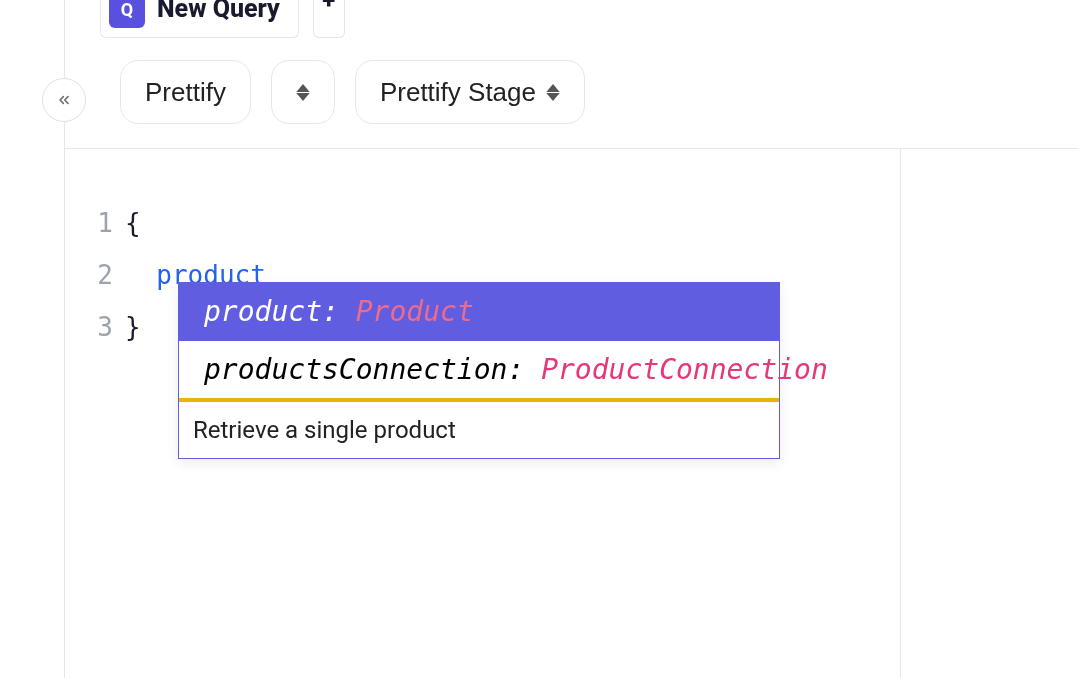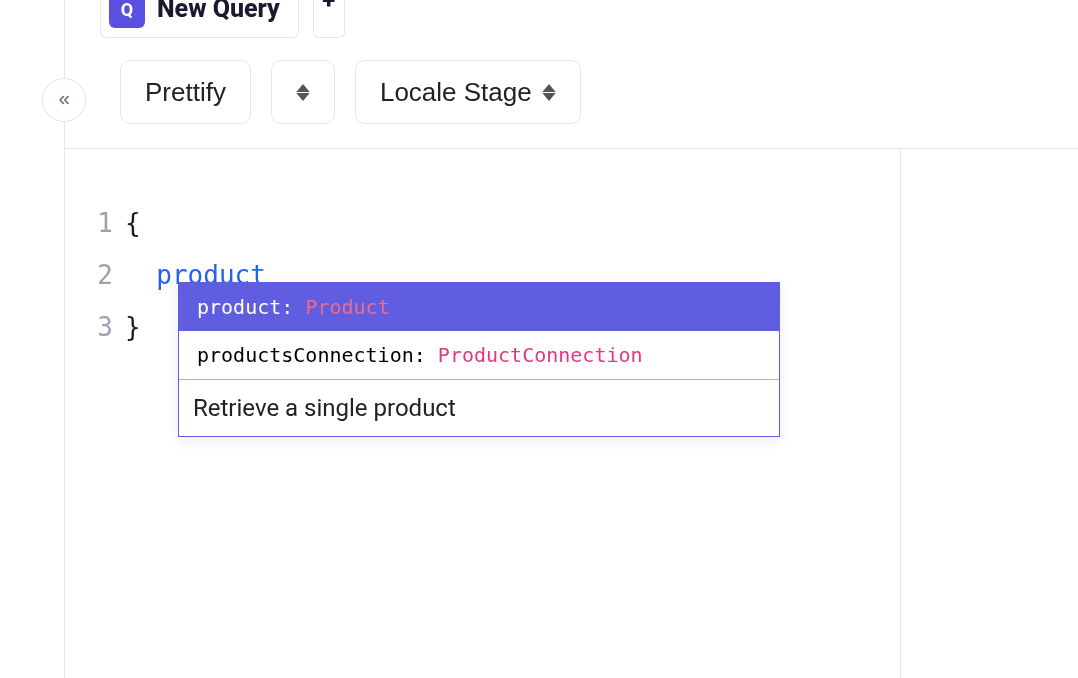--- a/index.html
+++ b/index.html
@@ -106,21 +106,21 @@
       left: 120px;
       top: 60px;
       display: flex;
       gap: 20px;
       align-items: center;
     }
     .toolbar-btn {
       height: 64px;
       padding: 0 24px;
       border: 1px solid #e5e7eb;
-      border-radius: 10px;
+      border-radius: 18px;
       background: #fff;
       font-size: 26px;
       color: #222;
       display: flex;
       align-items: center;
       gap: 10px;
       cursor: pointer;
       font-weight: 400;
     }
     .toolbar-btn .sort-icon {
@@ -170,45 +170,46 @@
       position: absolute;
       left: 178px;
       top: 282px;
       width: 602px;
       background: #fff;
       border: 1px solid #615de0;
       box-shadow: 0 4px 12px rgba(0,0,0,0.08);
       z-index: 20;
     }
     .ac-item {
-      padding: 12px 18px;
+      padding: 12px 25px;
       font-family: "SF Mono", Monaco, Consolas, monospace;
-      font-size: 20px;
+      font-size: 28px;
       line-height: 1.2;
       cursor: pointer;
       white-space: nowrap;
+      font-style: italic;
     }
     .ac-item.selected {
       background: #615de0;
       color: #fff;
     }
     .ac-item.selected .ac-type {
       color: #ee6b8a;
     }
     .ac-item .ac-type {
       color: #e5377a;
     }
     .ac-item .ac-punct {
       color: #1a1a2e;
     }
     .ac-description {
       padding: 14px 14px;
       font-size: 24px;
       color: #222;
-      border-top: 1px solid #eab308;
+      border-top: 4px solid #eab308;
     }
     .right-panel {
       width: 178px;
       border-left: 1px solid #e5e7eb;
     }
   </style>
 </head>
 <body>
 
 <div class="sidebar"></div>
@@ -240,21 +241,21 @@
     <span class="sort-icon">
       <svg viewBox="0 0 10 6">
           <polygon points="5,0 10,6 0,6" fill="#555"></polygon>
         </svg>
       <svg viewBox="0 0 10 6">
           <polygon points="0,0 10,0 5,6" fill="#555"></polygon>
         </svg>
     </span>
   </button>
   <button class="toolbar-btn">
-    <span>Locale Stage</span>
+    <span>Prettify Stage</span>
     <span class="sort-icon">
       <svg viewBox="0 0 10 6">
           <polygon points="5,0 10,6 0,6" fill="#555"></polygon>
         </svg>
       <svg viewBox="0 0 10 6">
           <polygon points="0,0 10,0 5,6" fill="#555"></polygon>
         </svg>
     </span>
   </button>
 </div>

